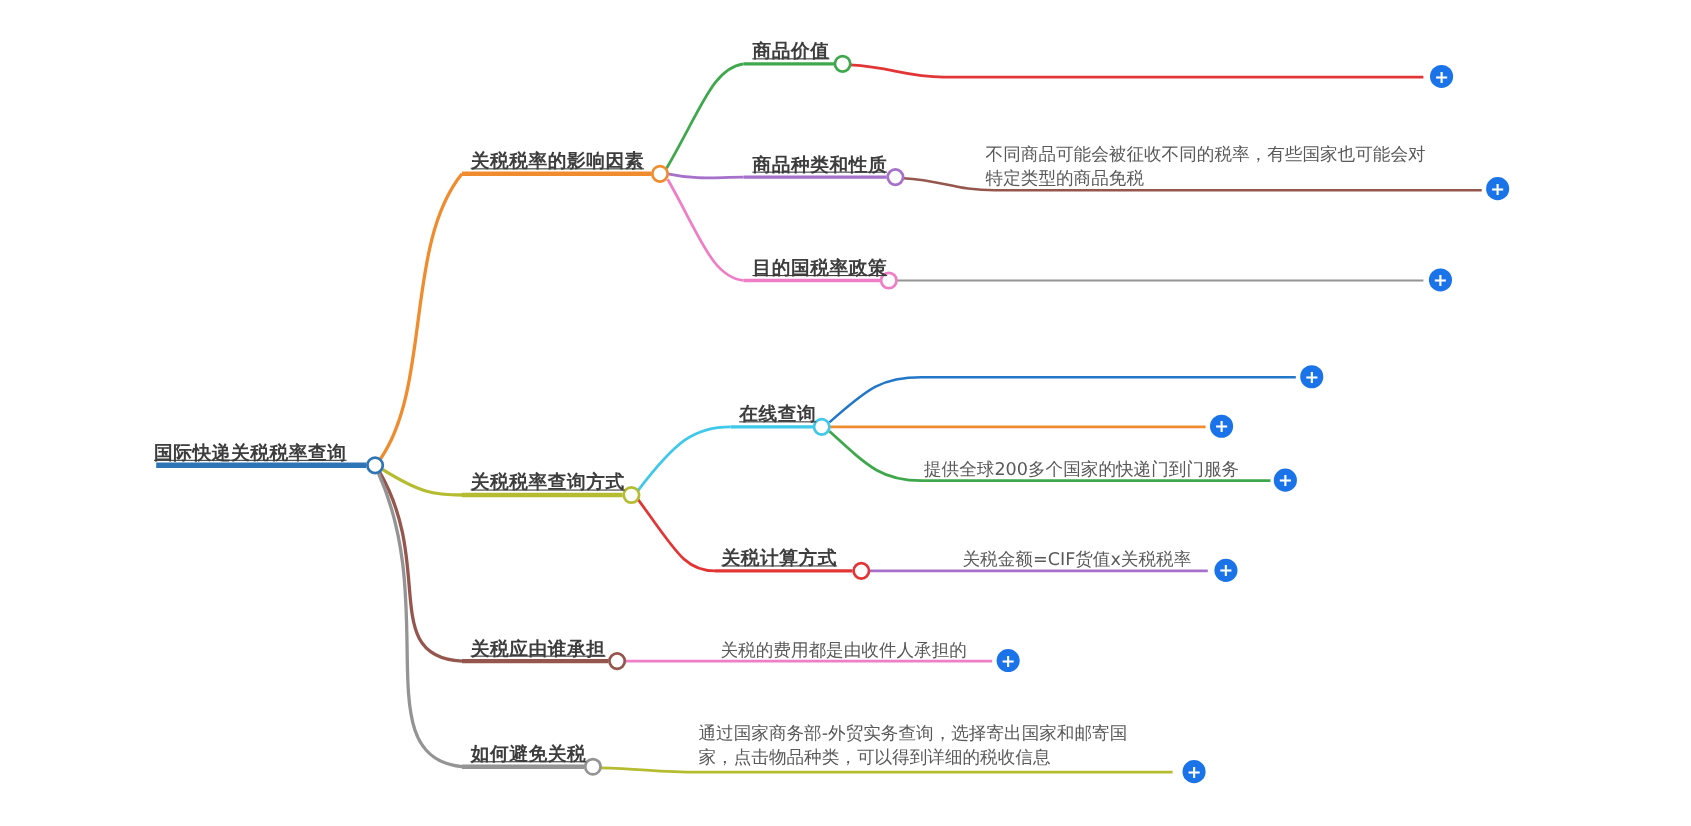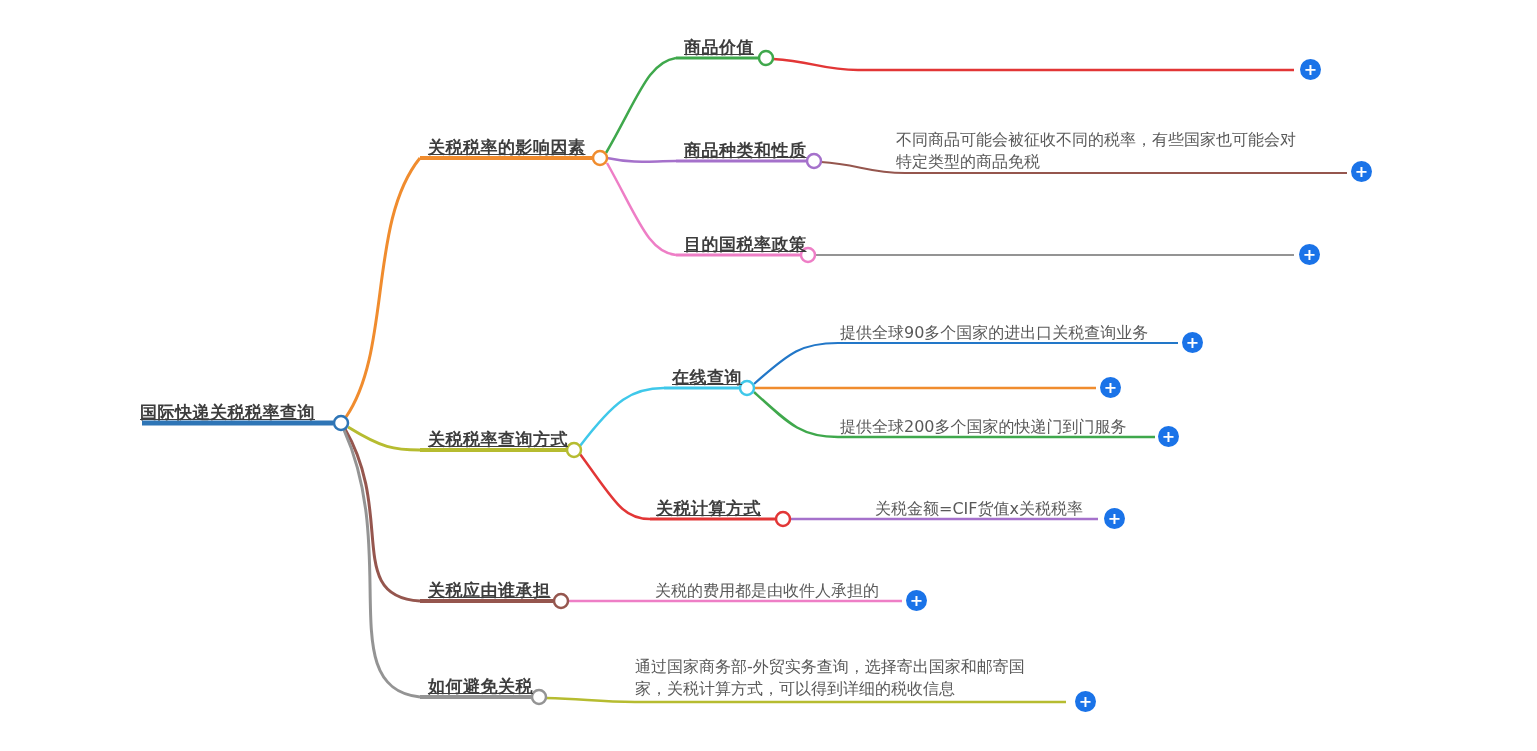--- a/index.html
+++ b/index.html
@@ -90,26 +90,25 @@
 
   <div class="node-label" style="left:428px; top:429px;">关税税率查询方式</div>
   <div class="node-label" style="left:672px; top:367px;">在线查询</div>
   <div class="node-label" style="left:656px; top:498px;">关税计算方式</div>
 
   <div class="node-label" style="left:428px; top:580px;">关税应由谁承担</div>
   <div class="node-label" style="left:428px; top:676px;">如何避免关税</div>
 
   <div class="leaf-text leaf-wrap" style="left:896px; top:129px;">不同商品可能会被征收不同的税率，有些国家也可能会对特定类型的商品免税</div>
 
-  <div class="leaf-text nowrap" style="left:840px; top:322px;">提供全球90多个国家的进出口关税查询业务</div>
   <div class="leaf-text nowrap" style="left:840px; top:416px;">提供全球200多个国家的快递门到门服务</div>
   <div class="leaf-text nowrap" style="left:875px; top:498px;">关税金额=CIF货值x关税税率</div>
 
   <div class="leaf-text nowrap" style="left:655px; top:580px;">关税的费用都是由收件人承担的</div>
-  <div class="leaf-text leaf-wrap" style="left:635px; top:656px;">通过国家商务部-外贸实务查询，选择寄出国家和邮寄国家，关税计算方式，可以得到详细的税收信息</div>
+  <div class="leaf-text leaf-wrap" style="left:635px; top:656px;">通过国家商务部-外贸实务查询，选择寄出国家和邮寄国家，点击物品种类，可以得到详细的税收信息</div>
 
   <div class="plus" style="left: 1300px; top: 59px; background: rgb(26, 115, 232);">+</div>
   <div class="plus" style="left: 1351px; top: 161px; background: rgb(26, 115, 232);">+</div>
   <div class="plus" style="left: 1299px; top: 244px; background: rgb(26, 115, 232);">+</div>
   <div class="plus" style="left: 1182px; top: 332px; background: rgb(26, 115, 232);">+</div>
   <div class="plus" style="left: 1100px; top: 377px; background: rgb(26, 115, 232);">+</div>
   <div class="plus" style="left: 1158px; top: 426px; background: rgb(26, 115, 232);">+</div>
   <div class="plus" style="left: 1104px; top: 508px; background: rgb(26, 115, 232);">+</div>
   <div class="plus" style="left: 906px; top: 590px; background: rgb(26, 115, 232);">+</div>
   <div class="plus" style="left: 1075px; top: 691px; background: rgb(26, 115, 232);">+</div>

